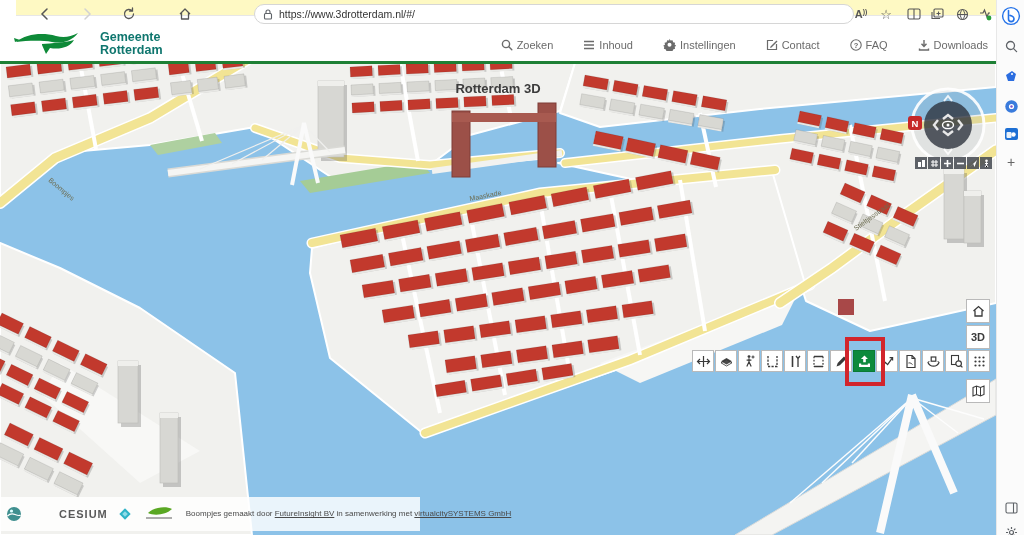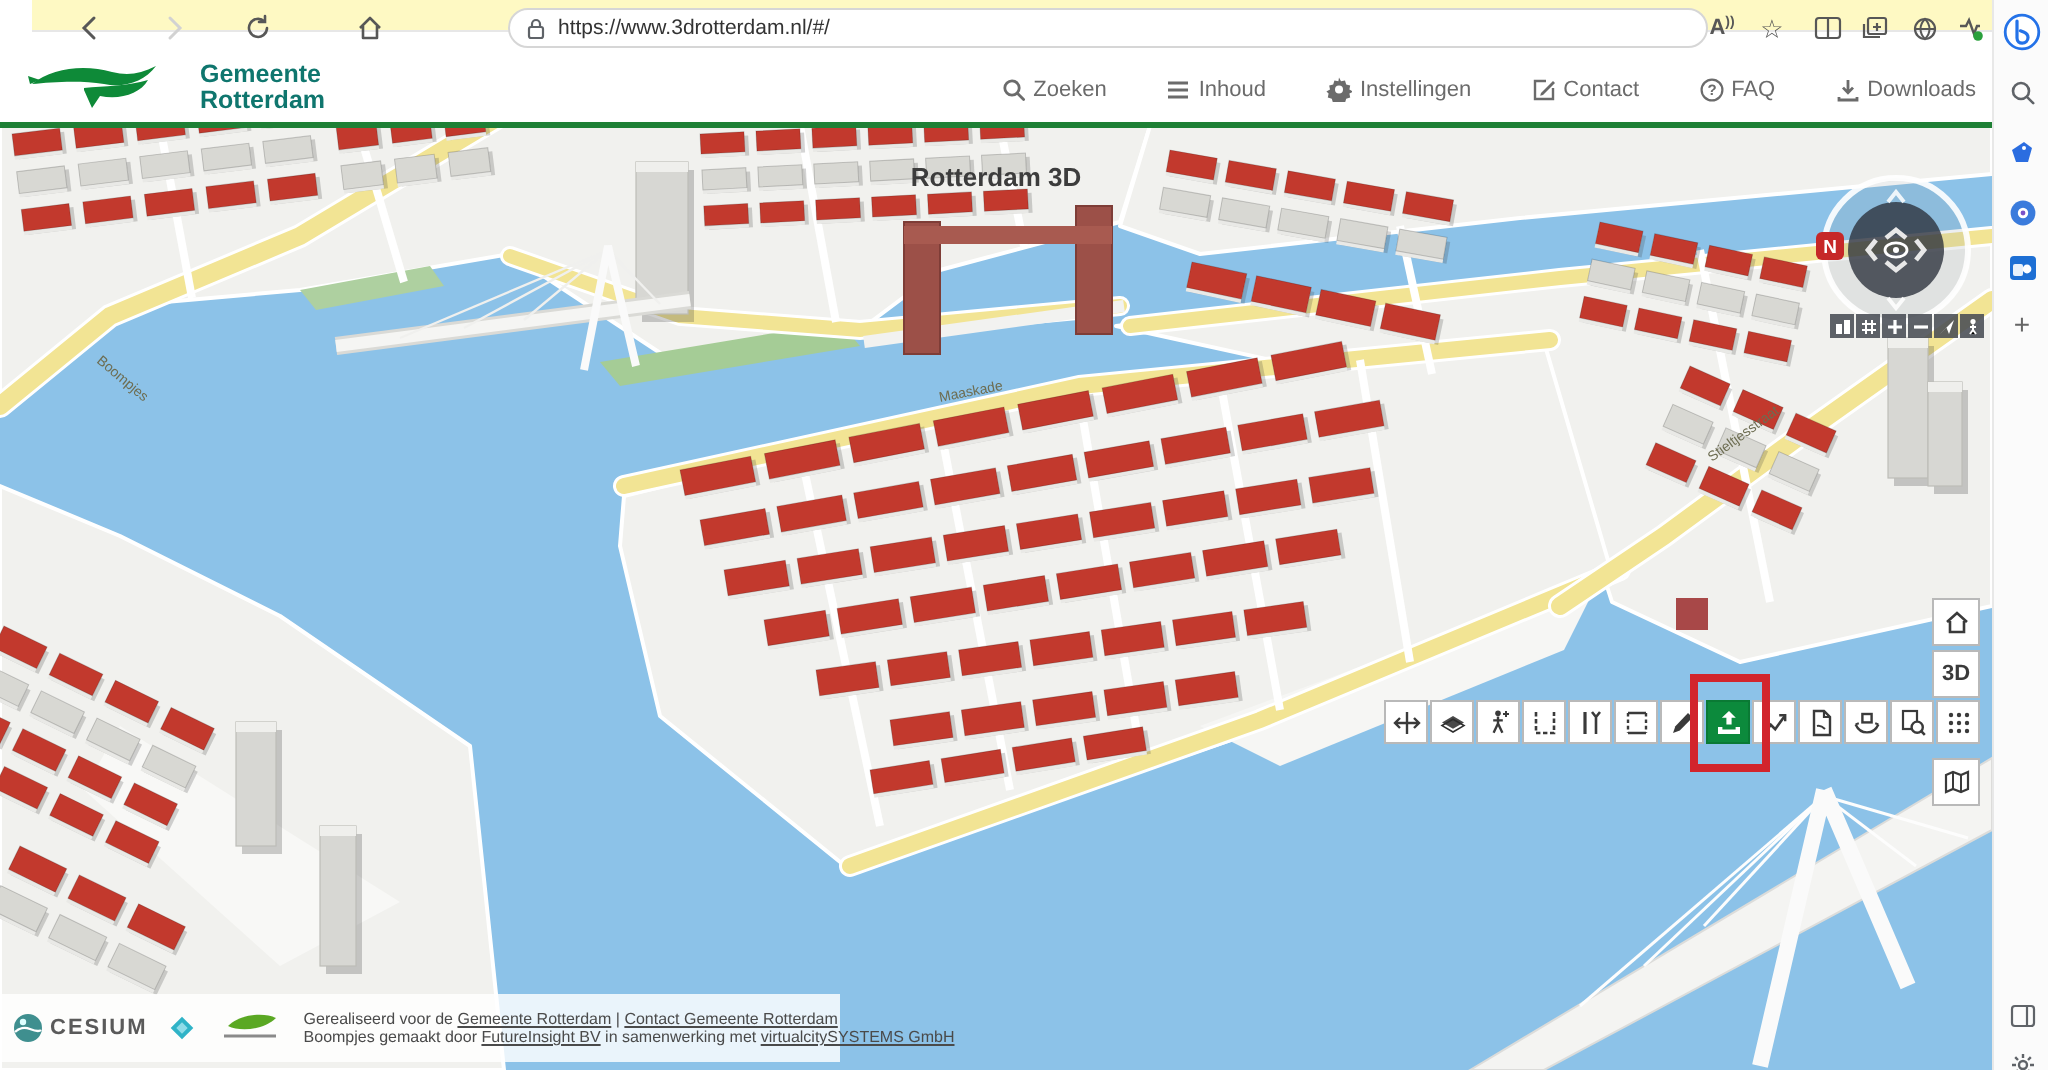--- a/index.html
+++ b/index.html
@@ -58,21 +58,21 @@
   #highlight-box { position:absolute; left:845px; top:274px; width:40px; height:49px;
     border:4px solid #d2252c; pointer-events:none; z-index:20; }
 
   
   #attribution { position:absolute; left:0; top:434px; width:420px; height:34px;
     background:rgba(255,255,255,.82); display:flex; align-items:center; gap:10px;
     padding:2px 6px; }
   #attr-text { font-size:8px; line-height:9.5px; color:#4a4a4a; white-space:nowrap; }
   #attr-text a, #attr-text .lnk { text-decoration:underline; color:#4a4a4a; cursor:pointer; }
   #cesium-logo { display:flex; align-items:center; gap:3px; }
-  #cesium-word { font-size:11px; font-weight:bold; letter-spacing:1px; color:#5a5a5a; }
+  #cesium-word { font-size:11px; font-weight:bold; letter-spacing:1px; color:#5a5a5a;margin-left:34px; }
 
   svg { display:block; }
 </style>
 </head>
 <body>
 
 <div id="browser-bar">
   <div class="bicon" style="left:20px">
     <svg width="14" height="14" viewBox="0 0 14 14">
         <path d="M9 2L4 7l5 5" stroke="#575757" stroke-width="1.5" fill="none" stroke-linecap="round"></path>
@@ -967,20 +967,17 @@
         </svg>
     </div>
     <div>
       <svg width="34" height="16" viewBox="0 0 34 16">
           <path d="M6 7 C12 1 24 0 30 3 C24 9 12 10 6 7 Z" fill="#5aa823"></path>
           <path d="M4 12h26" stroke="#8a8a8a" stroke-width="1.4"></path>
         </svg>
     </div>
     <div id="attr-text">
       <div>
-        <span>Gerealiseerd voor de </span><span class="lnk">Gemeente Rotterdam</span><span> | </span><span class="lnk">Contact Gemeente Rotterdam</span>
-      </div>
-      <div>
         <span>Boompjes gemaakt door </span><span class="lnk">FutureInsight BV</span><span> in samenwerking met </span><span class="lnk">virtualcitySYSTEMS GmbH</span>
       </div>
     </div>
   </div>
 </div>
 
 </body></html>

